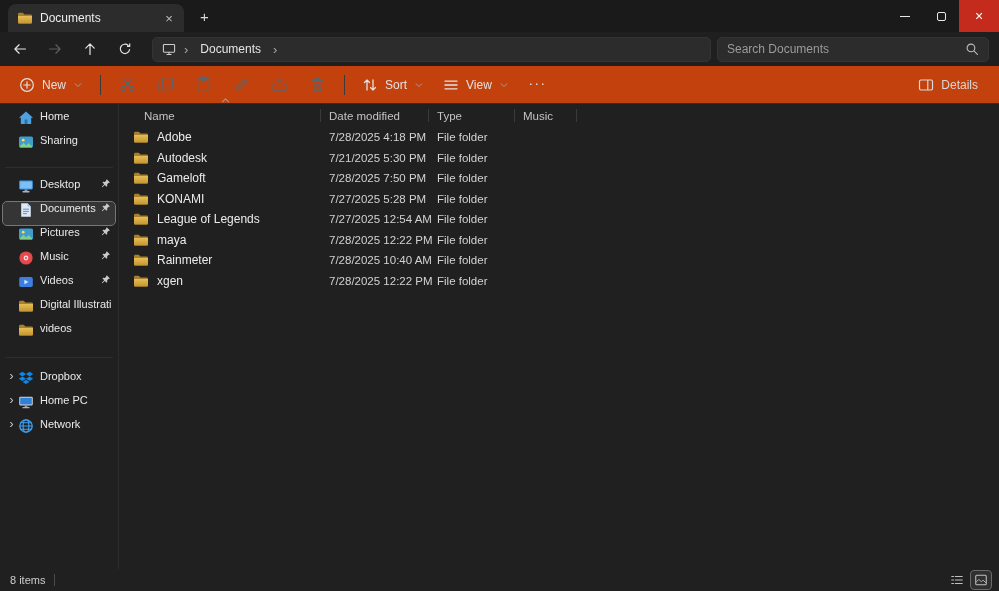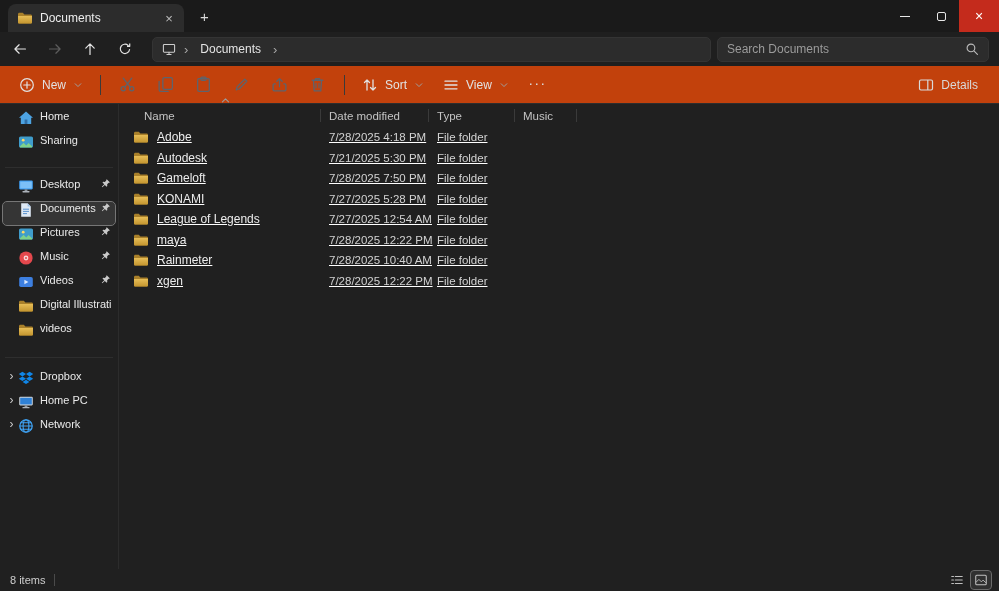--- a/index.html
+++ b/index.html
@@ -60,21 +60,21 @@
   .main { flex:1; position:relative; }
   .sort-ind { position:absolute; left:220px; top:95px; color:#9c9c9c; z-index:3; }
 
   .list-header { display:grid; grid-template-columns:190px 108px 86px 62px; height:19px;
                  align-items:center; margin:2px 0 2px 12px; color:#c3c3c3; font-size:11.5px; }
   .hcell { position:relative; height:100%; display:flex; align-items:center; padding-left:8px; }
   .hcell:first-child { padding-left:13px; }
   .hcell::after { content:""; position:absolute; right:0; top:3px; height:13px; width:1px; background:#3a3a3a; }
 
   .rows { margin-left:12px; }
-  .frow { display:grid; grid-template-columns:190px 108px 86px 62px; height:20.5px; align-items:center; border-radius:3px;text-decoration:underline; }
+  .frow { display:grid; grid-template-columns:190px 108px 86px 62px; height:20.5px; align-items:center; border-radius:3px; }
   .fname { display:flex; align-items:center; gap:8px; padding-left:2px; color:#ececec; white-space:nowrap; overflow:hidden; }
   .fdate, .ftype, .fsize { color:#d2d2d2; font-size:11.5px; padding-left:8px; white-space:nowrap; }
 
   
   .statusbar { position:absolute; left:0; right:0; bottom:0; height:22px; display:flex; align-items:center;
                padding:0 8px 0 10px; font-size:11px; color:#cdcdcd; background:#202020; }
   .st-div { width:1px; height:12px; background:#4a4a4a; margin-left:9px; }
   .st-icons { margin-left:auto; display:flex; gap:4px; }
   .st-icon { width:20px; height:18px; display:grid; place-items:center; color:#c0c0c0; border-radius:3px; }
   .st-icon.active { outline:1px solid #6a6a6a; background:#303030; }

